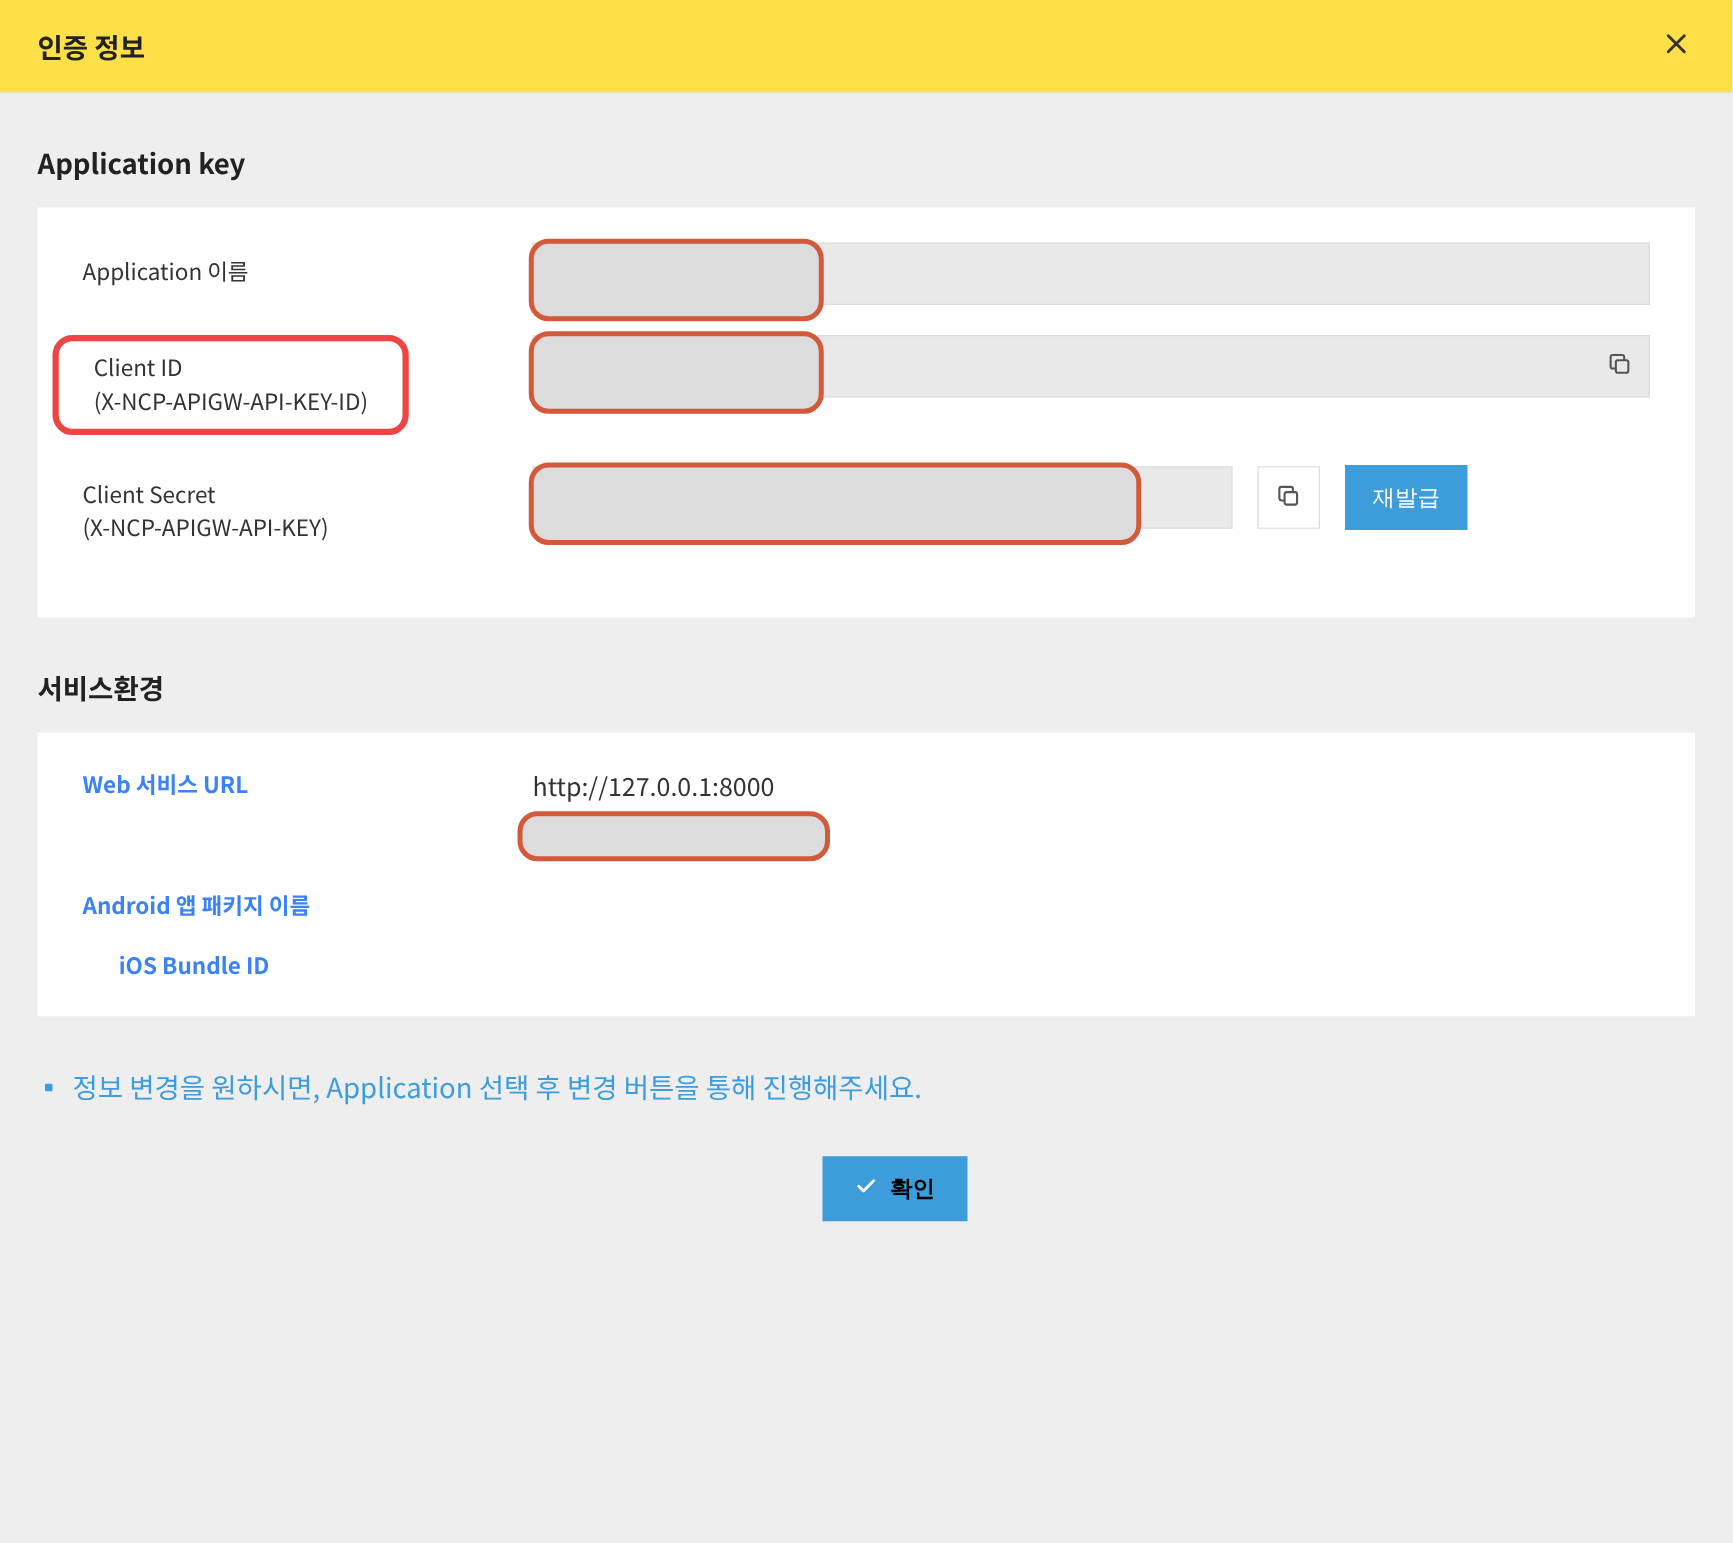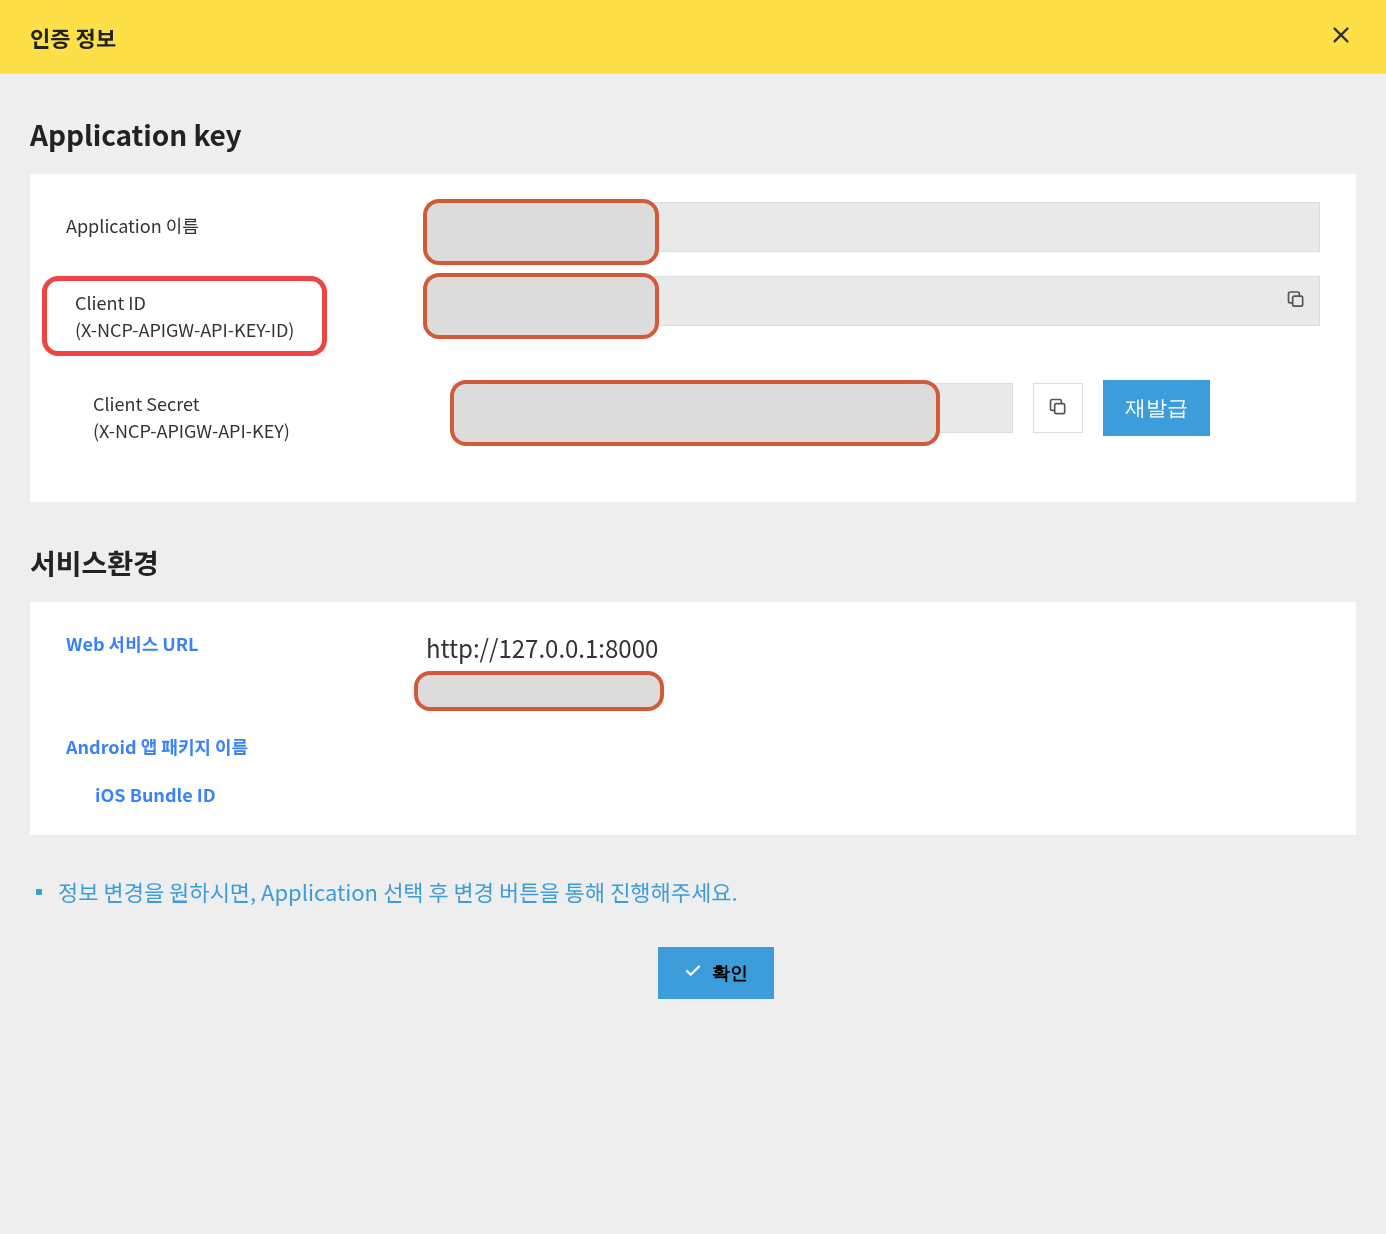--- a/index.html
+++ b/index.html
@@ -31,38 +31,37 @@
       cursor: pointer;
       padding: 4px;
       display: flex;
       align-items: center;
       justify-content: center;
     }
     .content {
       padding: 40px 30px 30px 30px;
     }
     .section-title {
-      font-size: 28px;
+      font-size: 22px;
       font-weight: 700;
       margin-bottom: 20px;
       color: #222;
     }
     .card {
       background: #fff;
       padding: 28px 36px;
       margin-bottom: 40px;
     }
     .row {
       display: flex;
       align-items: flex-start;
       margin-bottom: 24px;
     }
     .row:last-child {
       margin-bottom: 0;
-      margin-left: 27px;
     }
     .row-label {
       width: 360px;
       flex-shrink: 0;
       font-size: 18px;
       line-height: 1.5;
       color: #333;
       padding-top: 10px;
     }
     .row-label-highlight {
@@ -135,21 +134,21 @@
       display: flex;
       align-items: center;
       justify-content: center;
       cursor: pointer;
     }
     .reissue-btn {
       background: #3d9ddb;
       color: #fff;
       border: none;
       padding: 14px 22px;
-      font-size: 21px;
+      font-size: 18px;
       font-weight: 500;
       cursor: pointer;
     }
     .env-row {
       display: flex;
       align-items: flex-start;
       margin-bottom: 22px;
     }
     .env-row:last-child {
       margin-bottom: 0;
@@ -159,21 +158,21 @@
       width: 360px;
       flex-shrink: 0;
       font-size: 18px;
       font-weight: 700;
       color: #3b82f6;
     }
     .env-value {
       flex: 1;
     }
     .url-text {
-      font-size: 24px;
+      font-size: 20px;
       color: #333;
       margin-bottom: 6px;
     }
     .url-overlay {
       border: 4px solid #d25a3a;
       border-radius: 16px;
       background: #dcdcdc;
       height: 40px;
       width: 250px;
       margin-left: -12px;

